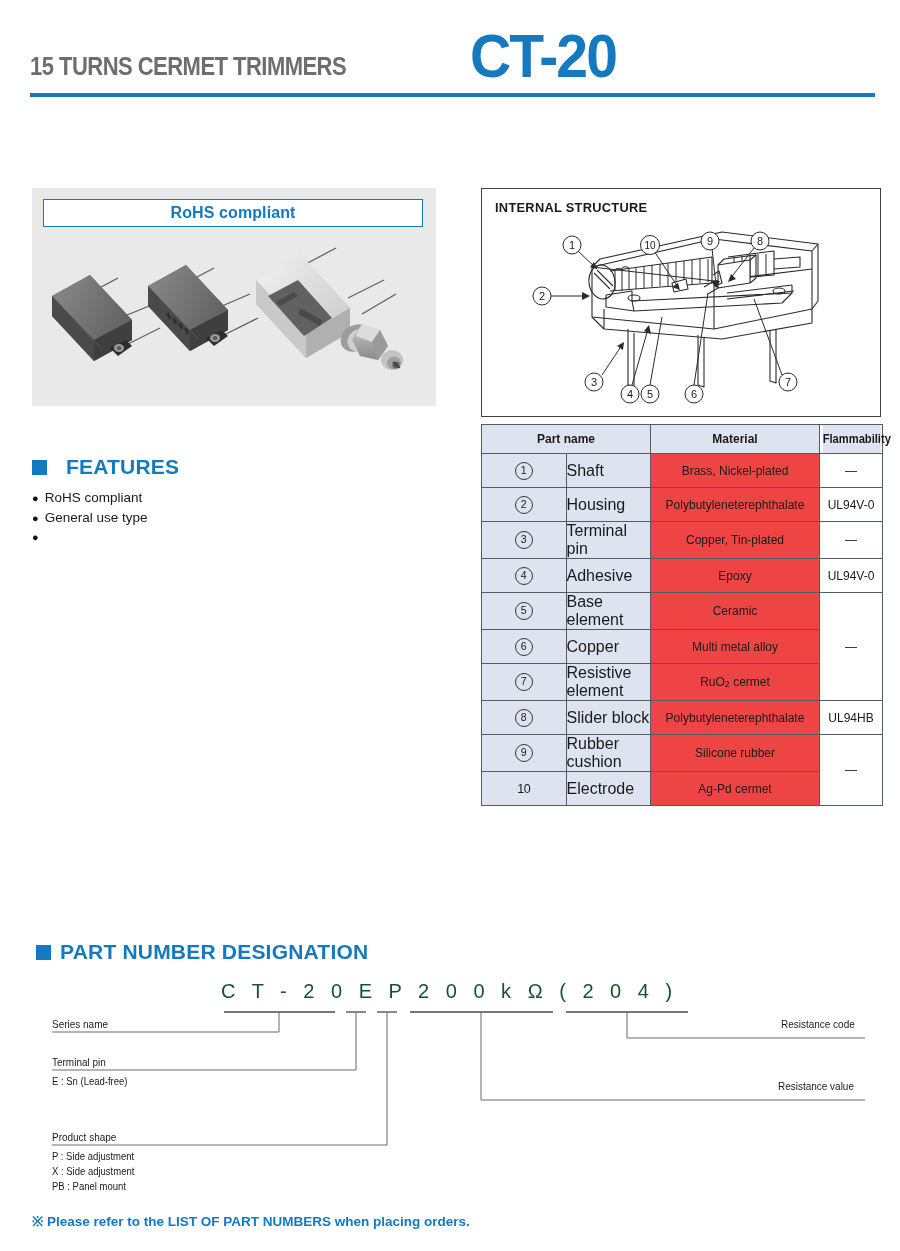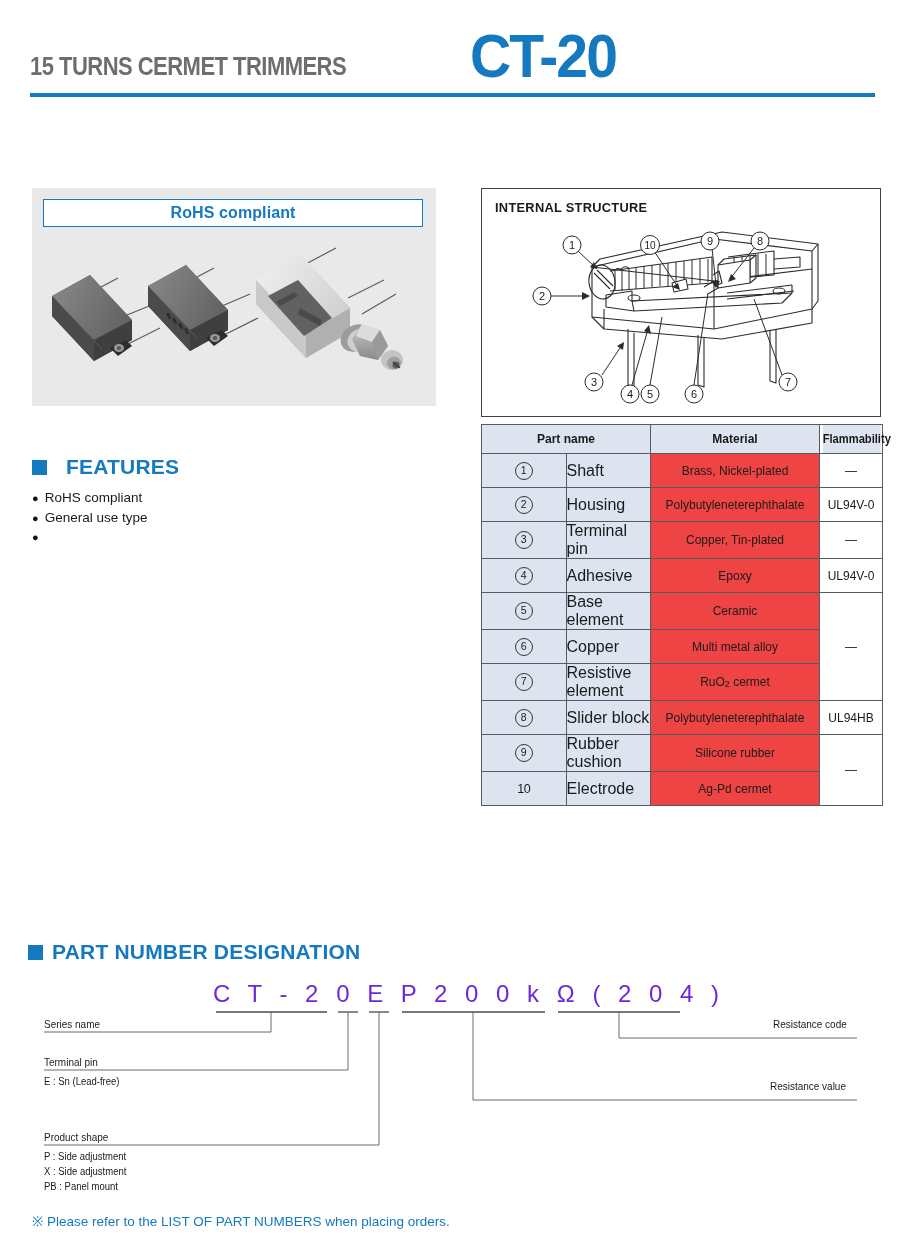--- a/index.html
+++ b/index.html
@@ -206,38 +206,38 @@
   .rawnum {
     display: inline-block;
     font-size: 12.5px;
     letter-spacing: -0.5px;
   }
   .sub { font-size: 9px; vertical-align: -1px; }
 
   
   #pnd {
     position: absolute;
-    left: 28px; top: 940px;
+    left: 36px; top: 940px;
     width: 845px;
     height: 250px;
   }
   #pnd-head {
     position: absolute;
     left: 0; top: 0;
     display: flex;
     align-items: center;
     gap: 9px;
   }
   #pnd-code {
     position: absolute;
     left: 185px; top: 40px;
-    font-size: 24px;
+    font-size: 20px;
     letter-spacing: 0.5px;
     white-space: nowrap;
-    color: #6d28d9;
+    color: #14532d;
   }
   #pnd-code span { letter-spacing: 5.5px; }
   #pnd-svg {
     position: absolute;
     left: 0; top: 0;
   }
   .leg-label {
     position: absolute;
     font-size: 10.5px;
     color: #1a1a1a;
@@ -252,21 +252,21 @@
     white-space: nowrap;
     transform: scaleX(0.95);
     transform-origin: left top;
   }
 
   
   #footnote {
     position: absolute;
     left: 32px; top: 1212px;
     font-size: 13.5px;
-    font-weight: normal;
+    font-weight: bold;
     color: #1479be;
     white-space: nowrap;
     text-align: center;
   }
 </style>
 </head>
 <body>
 
 <div id="header">
   <div id="header-title">15 TURNS CERMET TRIMMERS</div>

